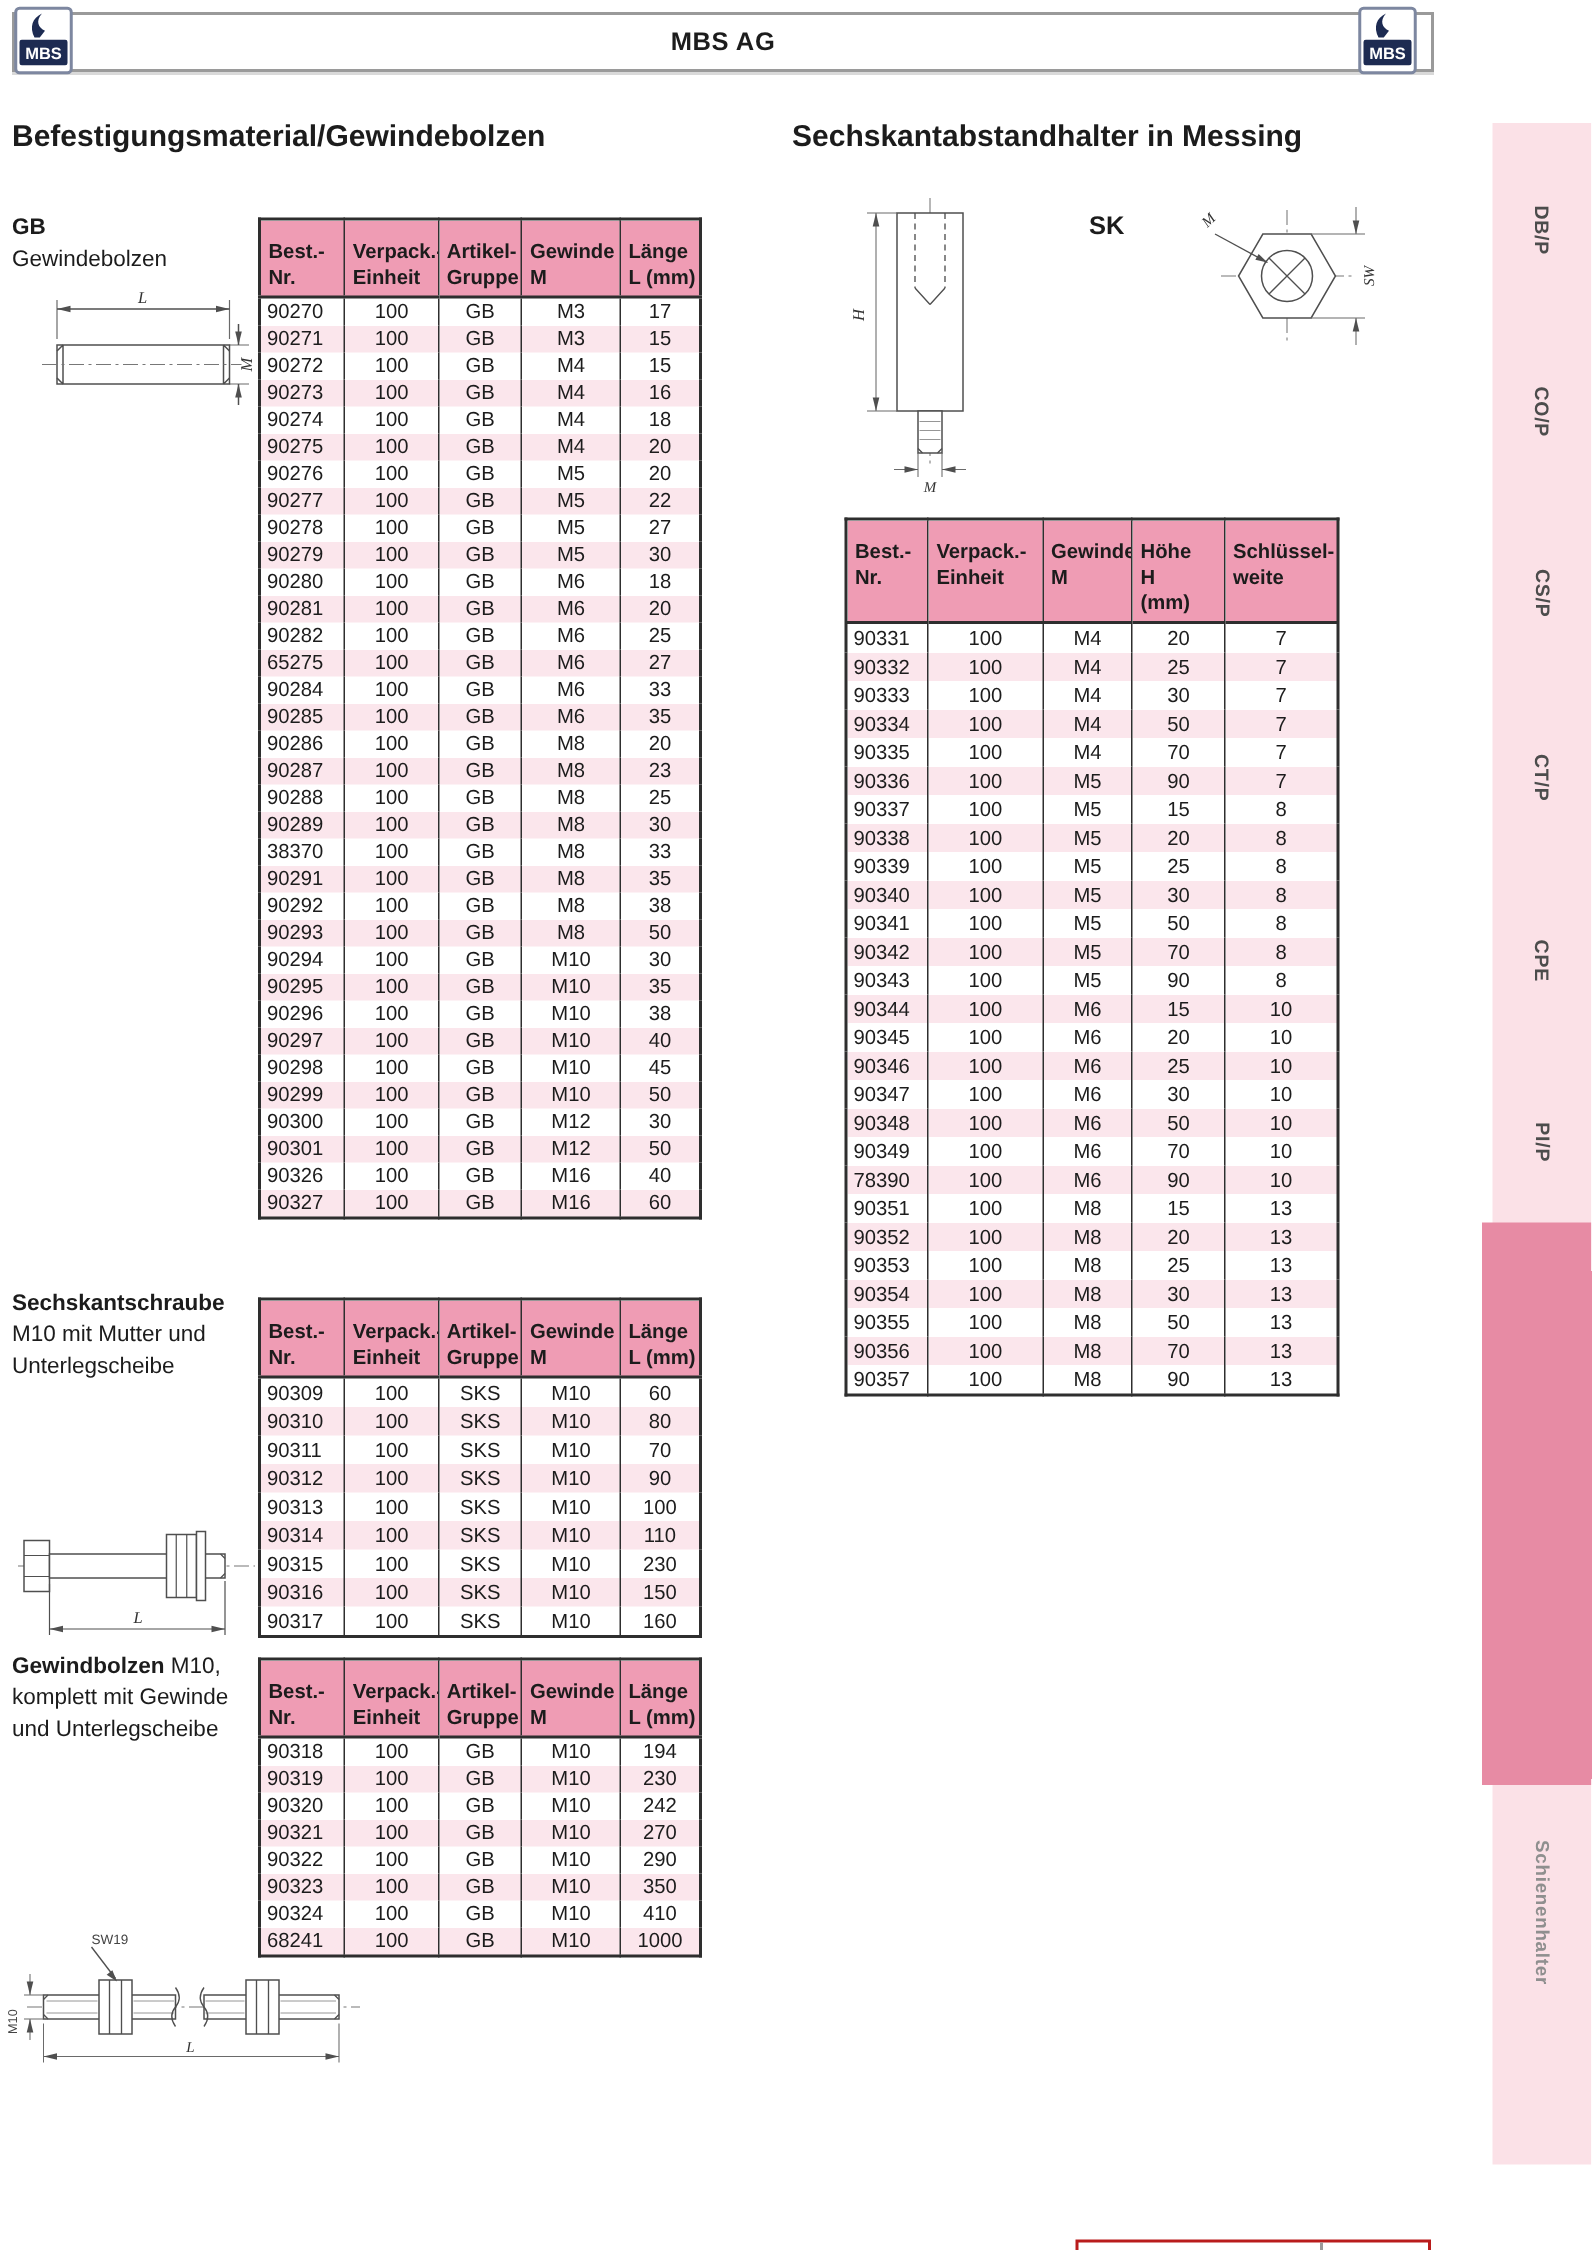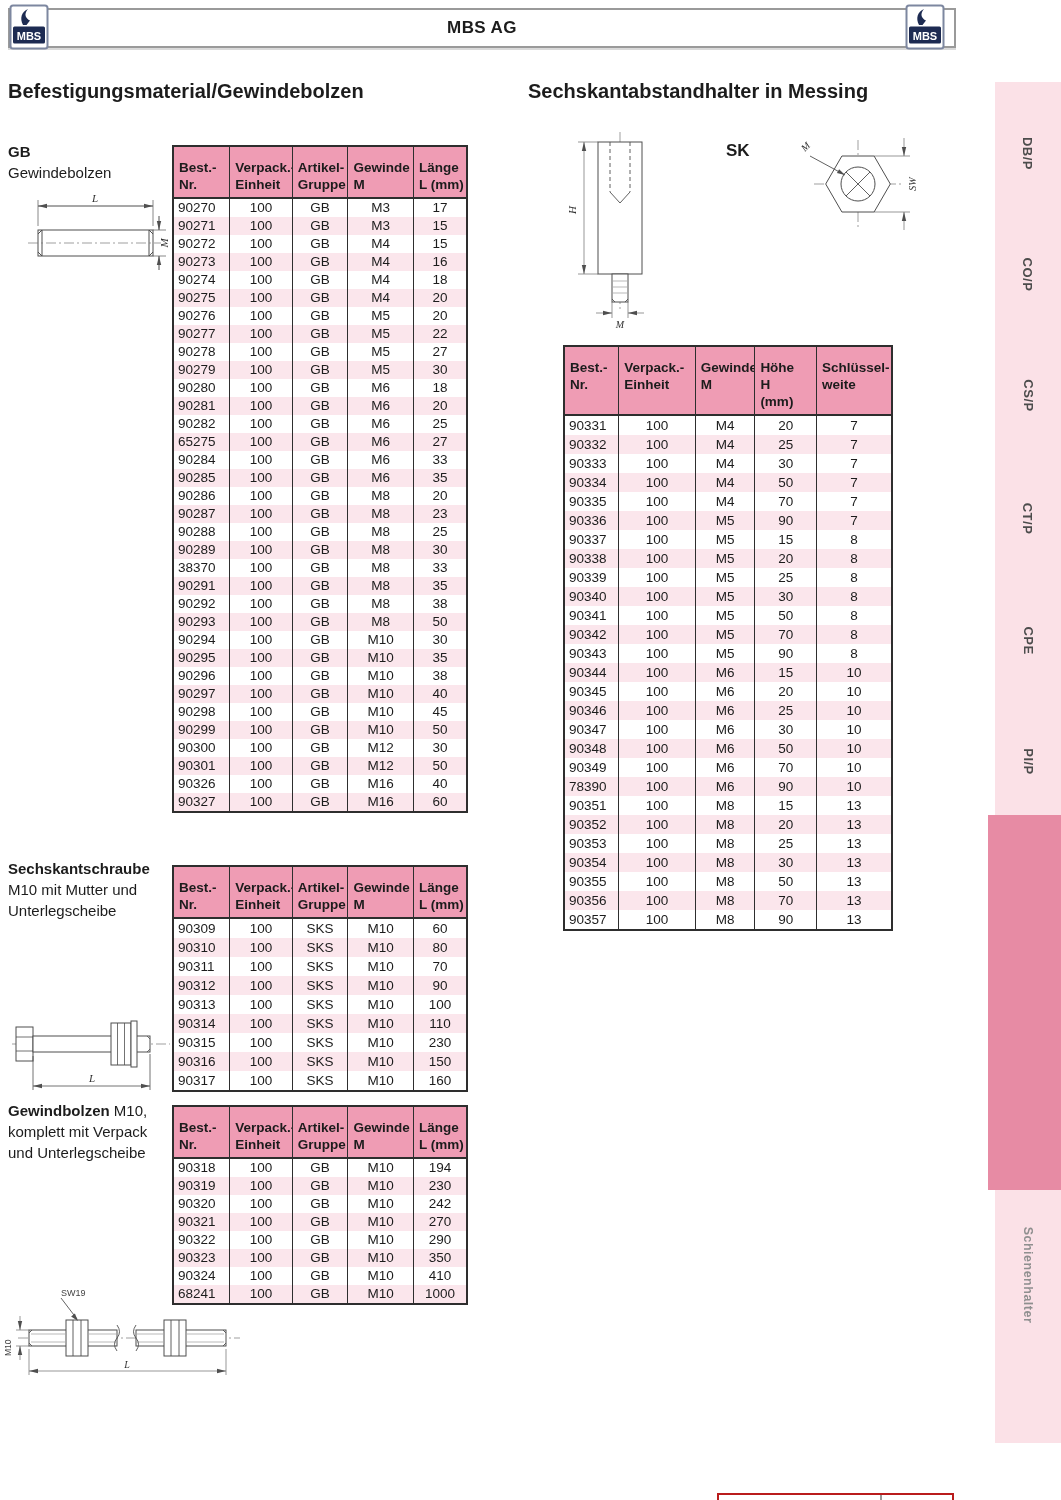--- a/index.html
+++ b/index.html
@@ -87,21 +87,21 @@
   </div>
 
   <div class="plabel" style="left:8px;top:858px;">
     <b>Sechskantschraube</b><br>
     <span>M10 mit Mutter und</span><br>
     <span>Unterlegscheibe</span>
   </div>
 
   <div class="plabel" style="left:8px;top:1100px;">
     <b>Gewindbolzen</b><span> M10,</span><br>
-    <span>komplett mit Verpack</span><br>
+    <span>komplett mit Gewinde</span><br>
     <span>und Unterlegscheibe</span>
   </div>
 
   <div class="draw" style="left:8px;top:190px;">
     <svg width="165" height="105" viewBox="0 0 165 105">
       <g stroke="#6a6a6a" stroke-width="0.8" fill="none">
         <path d="M30 10 V36 M145 10 V36 M145 40 H158 M145 66 H158"></path>
       </g>
       <g stroke="#4f4f4f" stroke-width="1" fill="none">
         <path d="M30 16 H145"></path>

